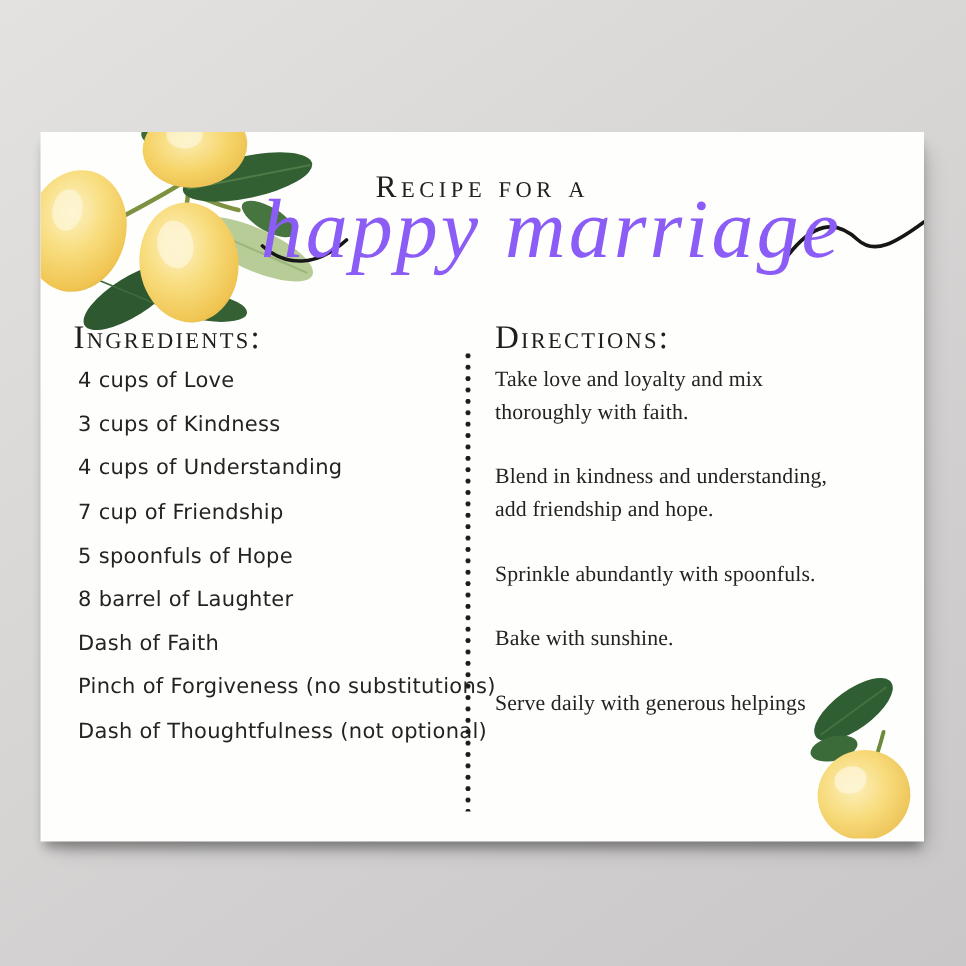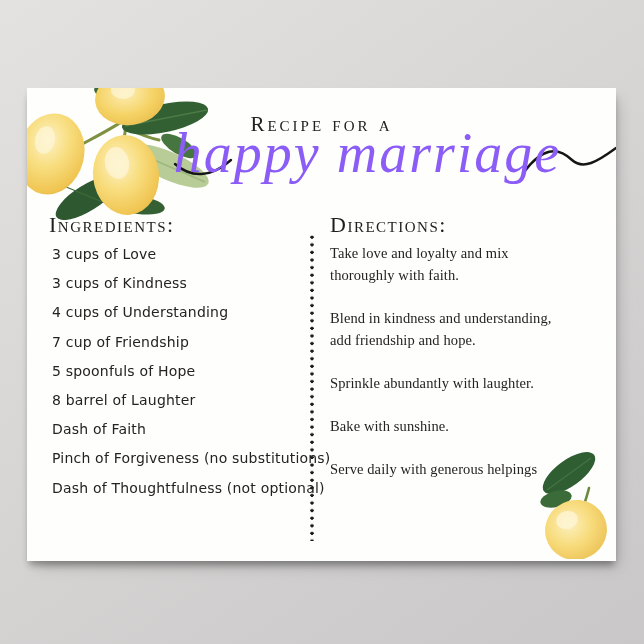--- a/index.html
+++ b/index.html
@@ -181,40 +181,40 @@
     <svg class="flourish" viewBox="0 0 589 130" aria-hidden="true">
       <path d="M148 76 C 164 90, 184 90, 204 72" stroke="#161616" stroke-width="2.4" fill="none" stroke-linecap="round"></path>
       <path d="M497 84 C 515 60, 530 58, 545 72 C 556 82, 570 74, 589 60" stroke="#161616" stroke-width="2.4" fill="none" stroke-linecap="round"></path>
     </svg>
 
     <div class="title-small">Recipe for a</div>
     <div class="title-script">happy marriage</div>
 
     <div class="col-heading heading-ingredients">Ingredients:</div>
     <ul class="ingredients-list">
-      <li>3 cups of Love</li>
+      <li>4 cups of Love</li>
       <li>3 cups of Kindness</li>
       <li>4 cups of Understanding</li>
       <li>7 cup of Friendship</li>
       <li>5 spoonfuls of Hope</li>
       <li>8 barrel of Laughter</li>
       <li>Dash of Faith</li>
       <li>Pinch of Forgiveness (no substitutions)</li>
       <li>Dash of Thoughtfulness (not optional)</li>
     </ul>
 
     <div class="dotted-divider"></div>
 
     <div class="col-heading heading-directions">Directions:</div>
     <div class="directions-steps">
       <p>Take love and loyalty and mix
 thoroughly with faith.</p>
       <p>Blend in kindness and understanding,
 add friendship and hope.</p>
-      <p>Sprinkle abundantly with laughter.</p>
+      <p>Sprinkle abundantly with spoonfuls.</p>
       <p>Bake with sunshine.</p>
       <p>Serve daily with generous helpings</p>
     </div>
 
     <svg class="lemon-bottom-right" viewBox="0 0 72 113" aria-hidden="true">
       <defs>
         <radialGradient id="lg3" cx="42%" cy="38%" r="75%">
           <stop offset="0%" stop-color="#fcf0bd"></stop>
           <stop offset="50%" stop-color="#f7da79"></stop>
           <stop offset="100%" stop-color="#e9bc4e"></stop>

